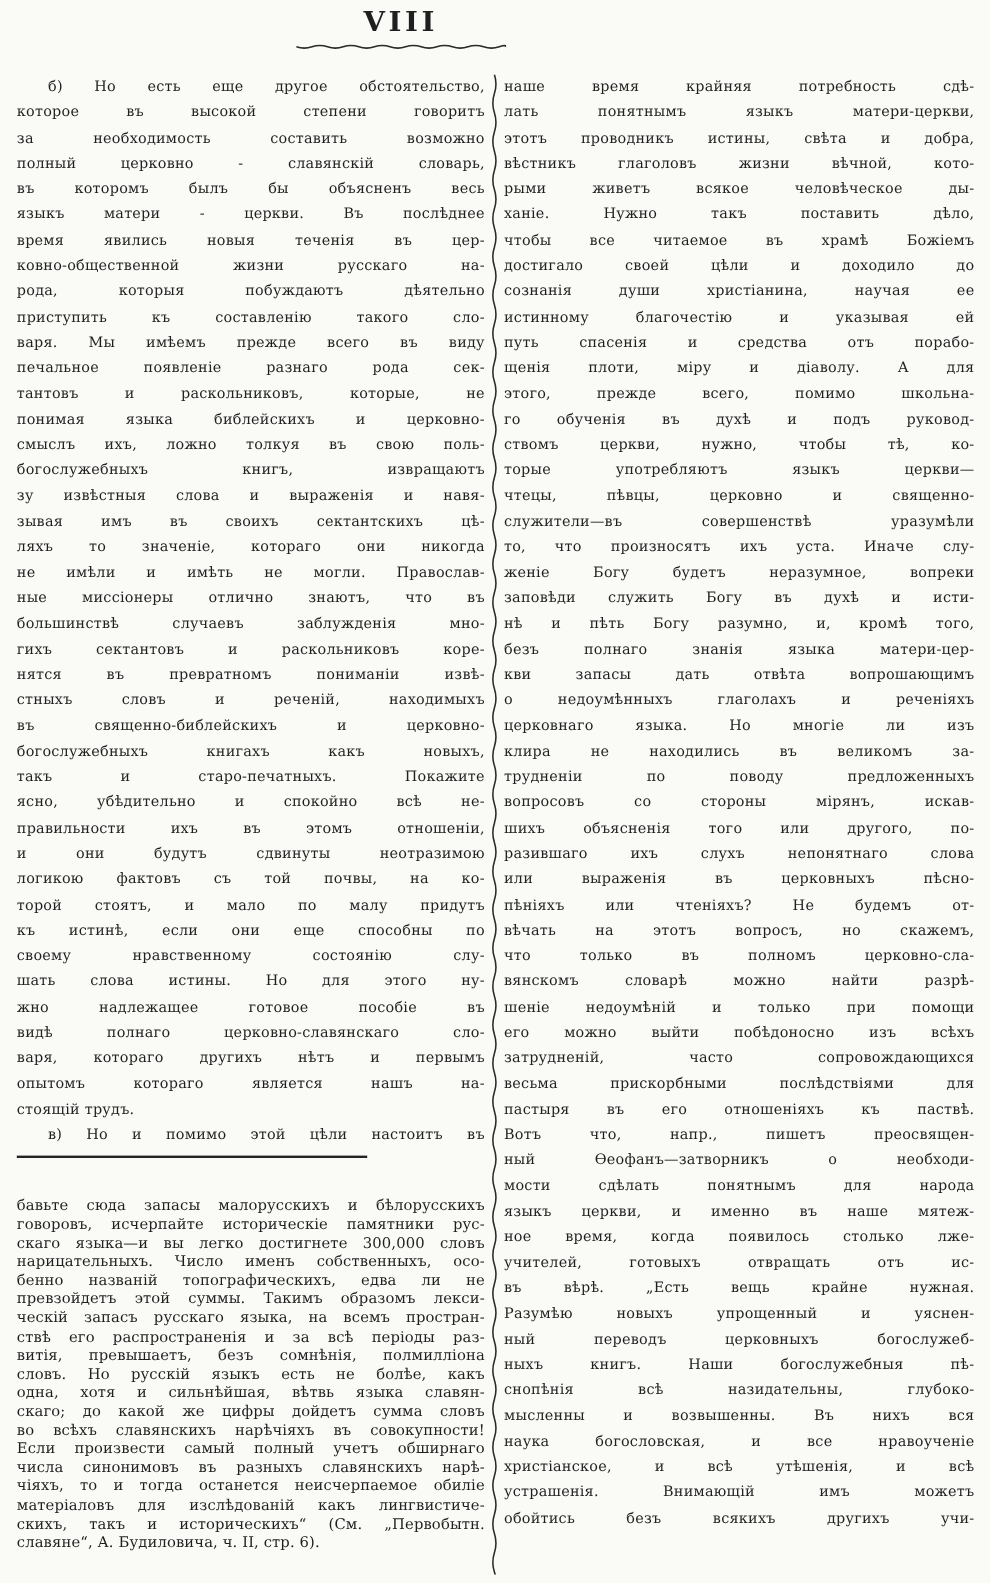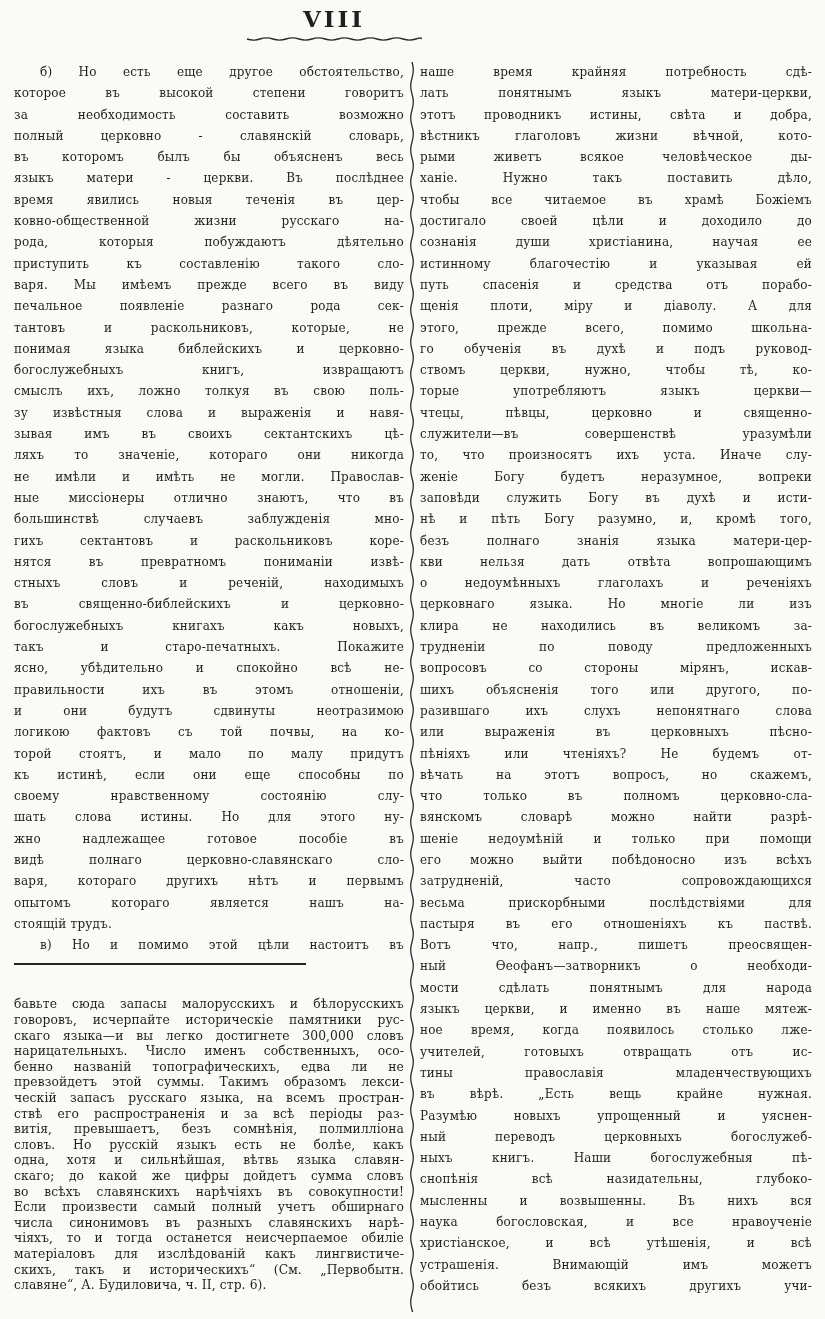--- a/index.html
+++ b/index.html
@@ -88,22 +88,22 @@
           <div class="line">въ которомъ былъ бы объясненъ весь</div>
           <div class="line">языкъ матери - церкви. Въ послѣднее</div>
           <div class="line">время явились новыя теченія въ цер-</div>
           <div class="line">ковно-общественной жизни русскаго на-</div>
           <div class="line">рода, которыя побуждаютъ дѣятельно</div>
           <div class="line">приступить къ составленію такого сло-</div>
           <div class="line">варя. Мы имѣемъ прежде всего въ виду</div>
           <div class="line">печальное появленіе разнаго рода сек-</div>
           <div class="line">тантовъ и раскольниковъ, которые, не</div>
           <div class="line">понимая языка библейскихъ и церковно-</div>
+          <div class="line">смыслъ ихъ, ложно толкуя въ свою поль-</div>
           <div class="line">богослужебныхъ книгъ, извращаютъ</div>
-          <div class="line">смыслъ ихъ, ложно толкуя въ свою поль-</div>
           <div class="line">зу извѣстныя слова и выраженія и навя-</div>
           <div class="line">зывая имъ въ своихъ сектантскихъ цѣ-</div>
           <div class="line">ляхъ то значеніе, котораго они никогда</div>
           <div class="line">не имѣли и имѣть не могли. Православ-</div>
           <div class="line">ные миссіонеры отлично знаютъ, что въ</div>
           <div class="line">большинствѣ случаевъ заблужденія мно-</div>
           <div class="line">гихъ сектантовъ и раскольниковъ коре-</div>
           <div class="line">нятся въ превратномъ пониманіи извѣ-</div>
           <div class="line">стныхъ словъ и реченій, находимыхъ</div>
           <div class="line">въ священно-библейскихъ и церковно-</div>
@@ -172,21 +172,21 @@
           <div class="line">го обученія въ духѣ и подъ руковод-</div>
           <div class="line">ствомъ церкви, нужно, чтобы тѣ, ко-</div>
           <div class="line">торые употребляютъ языкъ церкви—</div>
           <div class="line">чтецы, пѣвцы, церковно и священно-</div>
           <div class="line">служители—въ совершенствѣ уразумѣли</div>
           <div class="line">то, что произносятъ ихъ уста. Иначе слу-</div>
           <div class="line">женіе Богу будетъ неразумное, вопреки</div>
           <div class="line">заповѣди служить Богу въ духѣ и исти-</div>
           <div class="line">нѣ и пѣть Богу разумно, и, кромѣ того,</div>
           <div class="line">безъ полнаго знанія языка матери-цер-</div>
-          <div class="line">кви нельзя дать отвѣта вопрошающимъ</div>
+          <div class="line">кви запасы дать отвѣта вопрошающимъ</div>
           <div class="line">о недоумѣнныхъ глаголахъ и реченіяхъ</div>
           <div class="line">церковнаго языка. Но многіе ли изъ</div>
           <div class="line">клира не находились въ великомъ за-</div>
           <div class="line">трудненіи по поводу предложенныхъ</div>
           <div class="line">вопросовъ со стороны мірянъ, искав-</div>
           <div class="line">шихъ объясненія того или другого, по-</div>
           <div class="line">разившаго ихъ слухъ непонятнаго слова</div>
           <div class="line">или выраженія въ церковныхъ пѣсно-</div>
           <div class="line">пѣніяхъ или чтеніяхъ? Не будемъ от-</div>
           <div class="line">вѣчать на этотъ вопросъ, но скажемъ,</div>
@@ -196,21 +196,20 @@
           <div class="line">его можно выйти побѣдоносно изъ всѣхъ</div>
           <div class="line">затрудненій, часто сопровождающихся</div>
           <div class="line">весьма прискорбными послѣдствіями для</div>
           <div class="line">пастыря въ его отношеніяхъ къ паствѣ.</div>
           <div class="line">Вотъ что, напр., пишетъ преосвящен-</div>
           <div class="line">ный Ѳеофанъ—затворникъ о необходи-</div>
           <div class="line">мости сдѣлать понятнымъ для народа</div>
           <div class="line">языкъ церкви, и именно въ наше мятеж-</div>
           <div class="line">ное время, когда появилось столько лже-</div>
           <div class="line">учителей, готовыхъ отвращать отъ ис-</div>
-          <div class="line">тины православія младенчествующихъ</div>
           <div class="line">въ вѣрѣ. „Есть вещь крайне нужная.</div>
           <div class="line">Разумѣю новыхъ упрощенный и уяснен-</div>
           <div class="line">ный переводъ церковныхъ богослужеб-</div>
           <div class="line">ныхъ книгъ. Наши богослужебныя пѣ-</div>
           <div class="line">снопѣнія всѣ назидательны, глубоко-</div>
           <div class="line">мысленны и возвышенны. Въ нихъ вся</div>
           <div class="line">наука богословская, и все нравоученіе</div>
           <div class="line">христіанское, и всѣ утѣшенія, и всѣ</div>
           <div class="line">устрашенія. Внимающій имъ можетъ</div>
           <div class="line">обойтись безъ всякихъ другихъ учи-</div>

